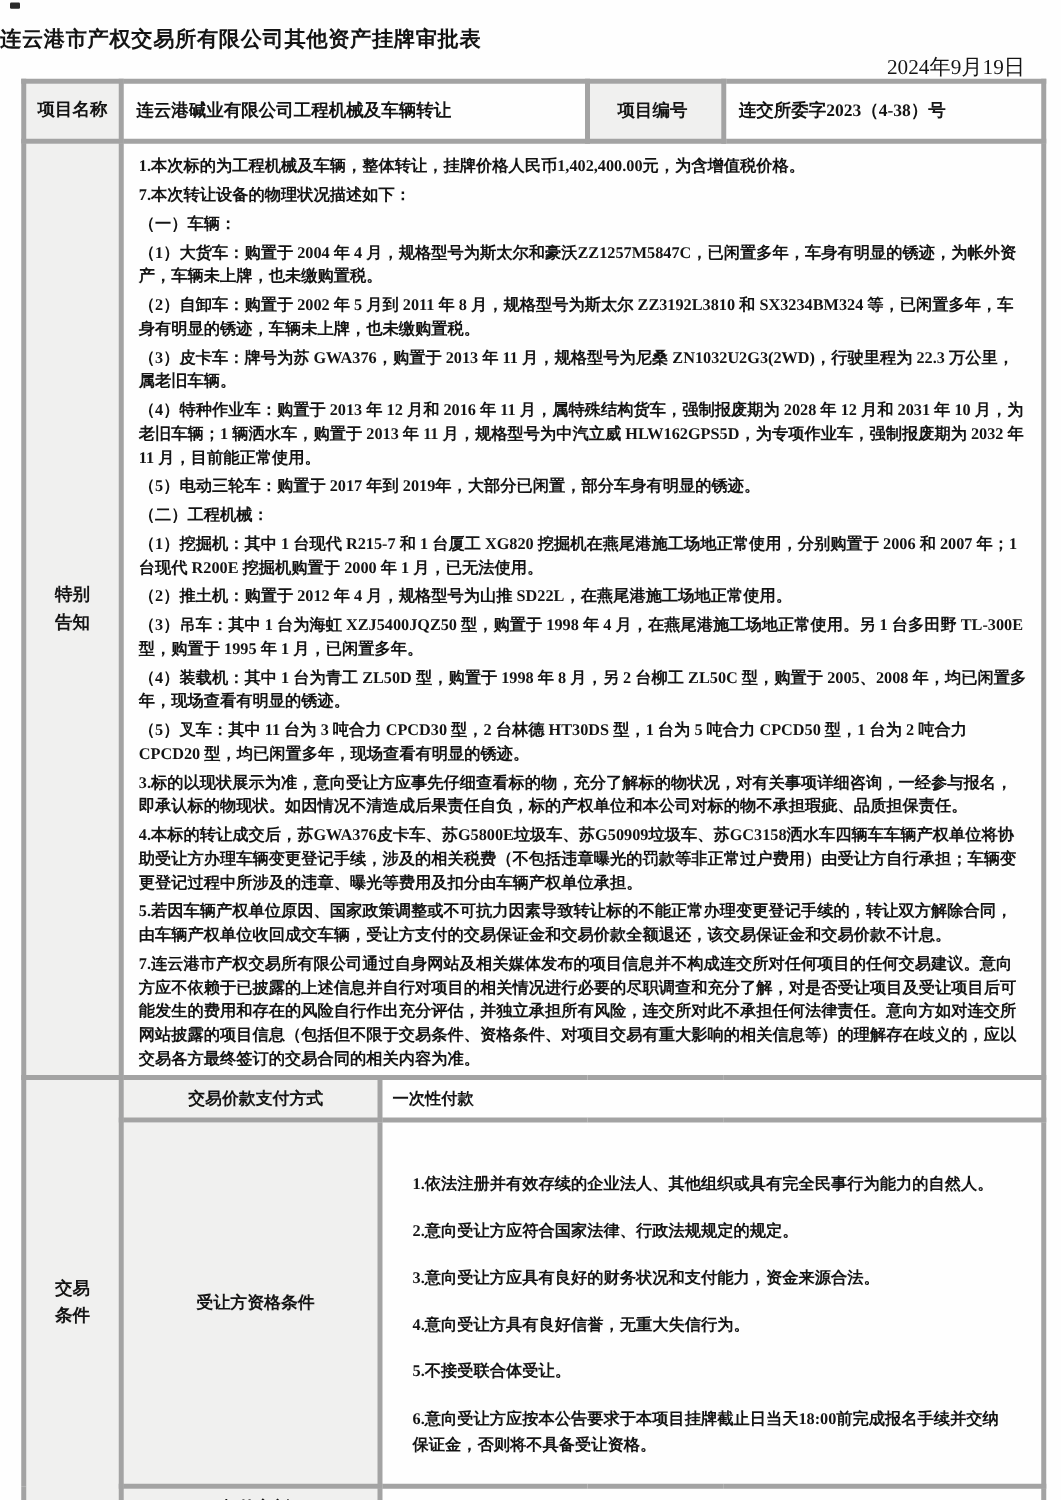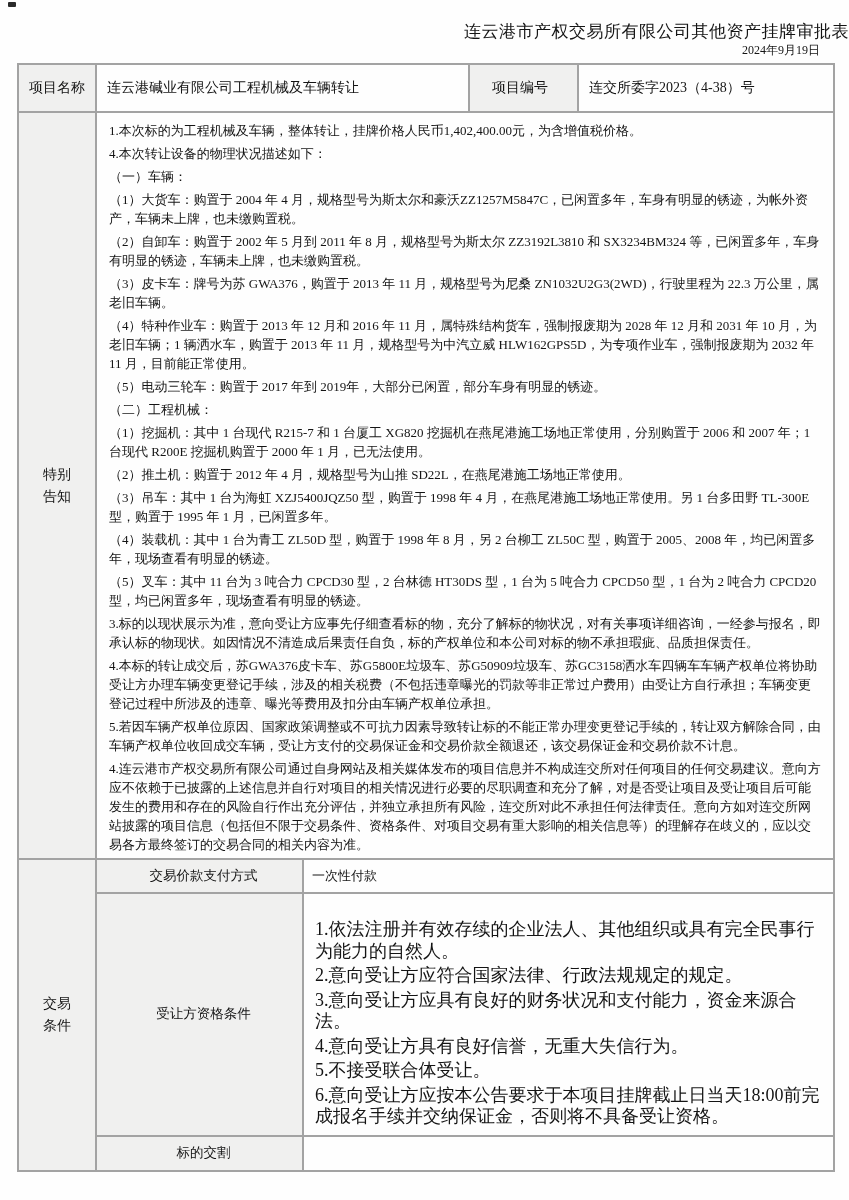--- a/index.html
+++ b/index.html
@@ -1,38 +1,38 @@
 <!DOCTYPE html>
 <html><head>
 <meta charset="utf-8">
 <style>
   * { margin:0; padding:0; box-sizing:border-box; }
   html,body { width:849px; height:1200px; background:#ffffff; }
   body { font-family:"Liberation Serif","DejaVu Serif",serif; color:#141414; }
   .page { position:relative; width:849px; height:1200px; background:#fefefe; overflow:hidden; }
-  .doc-title { position:absolute; top:20px; left:0; width:100%; text-align:right;
-               font-size:17px; font-weight:normal; letter-spacing:0.5px; }
-  .doc-date { position:absolute; top:42px; right:29px; font-size:12px; }
+  .doc-title { position:absolute; top:20px; left:0; width:100%; text-align:left;
+               font-size:17px; font-weight:bold; letter-spacing:0.5px; }
+  .doc-date { position:absolute; top:42px; right:29px; font-size:17px; }
   .scan-speck { position:absolute; top:2px; left:8px; width:8px; height:5px; background:#2a2a2a; border-radius:1px; }
 
   table.form { position:absolute; top:63px; left:17px; width:816px;
                border-collapse:collapse; table-layout:fixed; }
-  td { border:2px solid #a3a3a3; font-size:13px; vertical-align:middle; overflow:hidden; }
+  td { border:4px solid #a3a3a3; font-size:13px; vertical-align:middle; overflow:hidden;font-weight:bold; }
   .lbl { background:#f0f0ef; }
   .c-label { text-align:center; font-size:14px; line-height:22px; }
   .v-top { vertical-align:top; }
 
   .kv-name  { font-size:14px; padding-left:10px; }
   .kv-no    { font-size:14px; padding-left:22px; }
   .notice-body { padding:4px 8px 0 8px; }
   .notice-body p { font-size:13px; line-height:19px; margin:4px; text-align:left; }
   .sub-lbl { padding-left:8px; font-size:13.5px;text-align:center; }
   .pay-val { padding-left:8px; font-size:13px;margin-left:46px; }
   .qual-body { padding:22px 8px 4px 8px; }
-  .qual-body p { font-size:18px; line-height:21.5px; margin:3px; }
+  .qual-body p { font-size:13px; line-height:21.5px; margin:16px; }
 </style>
 </head>
 <body>
 
 <div class="page">
   <div class="scan-speck"></div>
   <div class="doc-title">连云港市产权交易所有限公司其他资产挂牌审批表</div>
   <div class="doc-date">2024年9月19日</div>
 
   <table class="form">
@@ -52,37 +52,37 @@
       <td class="kv-name">连交所委字2023（4-38）号</td>
     </tr>
 
     <tr style="height:717px">
       <td class="lbl c-label">
         <div>特别</div>
         <div>告知</div>
       </td>
       <td class="v-top notice-body" colspan="4">
         <p>1.本次标的为工程机械及车辆，整体转让，挂牌价格人民币1,402,400.00元，为含增值税价格。</p>
-        <p>4.本次转让设备的物理状况描述如下：</p>
+        <p>7.本次转让设备的物理状况描述如下：</p>
         <p>（一）车辆：</p>
         <p>（1）大货车：购置于 2004 年 4 月，规格型号为斯太尔和豪沃ZZ1257M5847C，已闲置多年，车身有明显的锈迹，为帐外资产，车辆未上牌，也未缴购置税。</p>
         <p>（2）自卸车：购置于 2002 年 5 月到 2011 年 8 月，规格型号为斯太尔 ZZ3192L3810 和 SX3234BM324 等，已闲置多年，车身有明显的锈迹，车辆未上牌，也未缴购置税。</p>
         <p>（3）皮卡车：牌号为苏 GWA376，购置于 2013 年 11 月，规格型号为尼桑 ZN1032U2G3(2WD)，行驶里程为 22.3 万公里，属老旧车辆。</p>
         <p>（4）特种作业车：购置于 2013 年 12 月和 2016 年 11 月，属特殊结构货车，强制报废期为 2028 年 12 月和 2031 年 10 月，为老旧车辆；1 辆洒水车，购置于 2013 年 11 月，规格型号为中汽立威 HLW162GPS5D，为专项作业车，强制报废期为 2032 年 11 月，目前能正常使用。</p>
         <p>（5）电动三轮车：购置于 2017 年到 2019年，大部分已闲置，部分车身有明显的锈迹。</p>
         <p>（二）工程机械：</p>
         <p>（1）挖掘机：其中 1 台现代 R215-7 和 1 台厦工 XG820 挖掘机在燕尾港施工场地正常使用，分别购置于 2006 和 2007 年；1 台现代 R200E 挖掘机购置于 2000 年 1 月，已无法使用。</p>
         <p>（2）推土机：购置于 2012 年 4 月，规格型号为山推 SD22L，在燕尾港施工场地正常使用。</p>
         <p>（3）吊车：其中 1 台为海虹 XZJ5400JQZ50 型，购置于 1998 年 4 月，在燕尾港施工场地正常使用。另 1 台多田野 TL-300E 型，购置于 1995 年 1 月，已闲置多年。</p>
         <p>（4）装载机：其中 1 台为青工 ZL50D 型，购置于 1998 年 8 月，另 2 台柳工 ZL50C 型，购置于 2005、2008 年，均已闲置多年，现场查看有明显的锈迹。</p>
         <p>（5）叉车：其中 11 台为 3 吨合力 CPCD30 型，2 台林德 HT30DS 型，1 台为 5 吨合力 CPCD50 型，1 台为 2 吨合力 CPCD20 型，均已闲置多年，现场查看有明显的锈迹。</p>
         <p>3.标的以现状展示为准，意向受让方应事先仔细查看标的物，充分了解标的物状况，对有关事项详细咨询，一经参与报名，即承认标的物现状。如因情况不清造成后果责任自负，标的产权单位和本公司对标的物不承担瑕疵、品质担保责任。</p>
         <p>4.本标的转让成交后，苏GWA376皮卡车、苏G5800E垃圾车、苏G50909垃圾车、苏GC3158洒水车四辆车车辆产权单位将协助受让方办理车辆变更登记手续，涉及的相关税费（不包括违章曝光的罚款等非正常过户费用）由受让方自行承担；车辆变更登记过程中所涉及的违章、曝光等费用及扣分由车辆产权单位承担。</p>
         <p>5.若因车辆产权单位原因、国家政策调整或不可抗力因素导致转让标的不能正常办理变更登记手续的，转让双方解除合同，由车辆产权单位收回成交车辆，受让方支付的交易保证金和交易价款全额退还，该交易保证金和交易价款不计息。</p>
-        <p>4.连云港市产权交易所有限公司通过自身网站及相关媒体发布的项目信息并不构成连交所对任何项目的任何交易建议。意向方应不依赖于已披露的上述信息并自行对项目的相关情况进行必要的尽职调查和充分了解，对是否受让项目及受让项目后可能发生的费用和存在的风险自行作出充分评估，并独立承担所有风险，连交所对此不承担任何法律责任。意向方如对连交所网站披露的项目信息（包括但不限于交易条件、资格条件、对项目交易有重大影响的相关信息等）的理解存在歧义的，应以交易各方最终签订的交易合同的相关内容为准。</p>
+        <p>7.连云港市产权交易所有限公司通过自身网站及相关媒体发布的项目信息并不构成连交所对任何项目的任何交易建议。意向方应不依赖于已披露的上述信息并自行对项目的相关情况进行必要的尽职调查和充分了解，对是否受让项目及受让项目后可能发生的费用和存在的风险自行作出充分评估，并独立承担所有风险，连交所对此不承担任何法律责任。意向方如对连交所网站披露的项目信息（包括但不限于交易条件、资格条件、对项目交易有重大影响的相关信息等）的理解存在歧义的，应以交易各方最终签订的交易合同的相关内容为准。</p>
       </td>
     </tr>
 
     <tr style="height:34px">
       <td class="lbl c-label" rowspan="3">
         <div>交易</div>
         <div>条件</div>
       </td>
       <td class="lbl sub-lbl">交易价款支付方式</td>
       <td class="pay-val" colspan="3">一次性付款</td>

